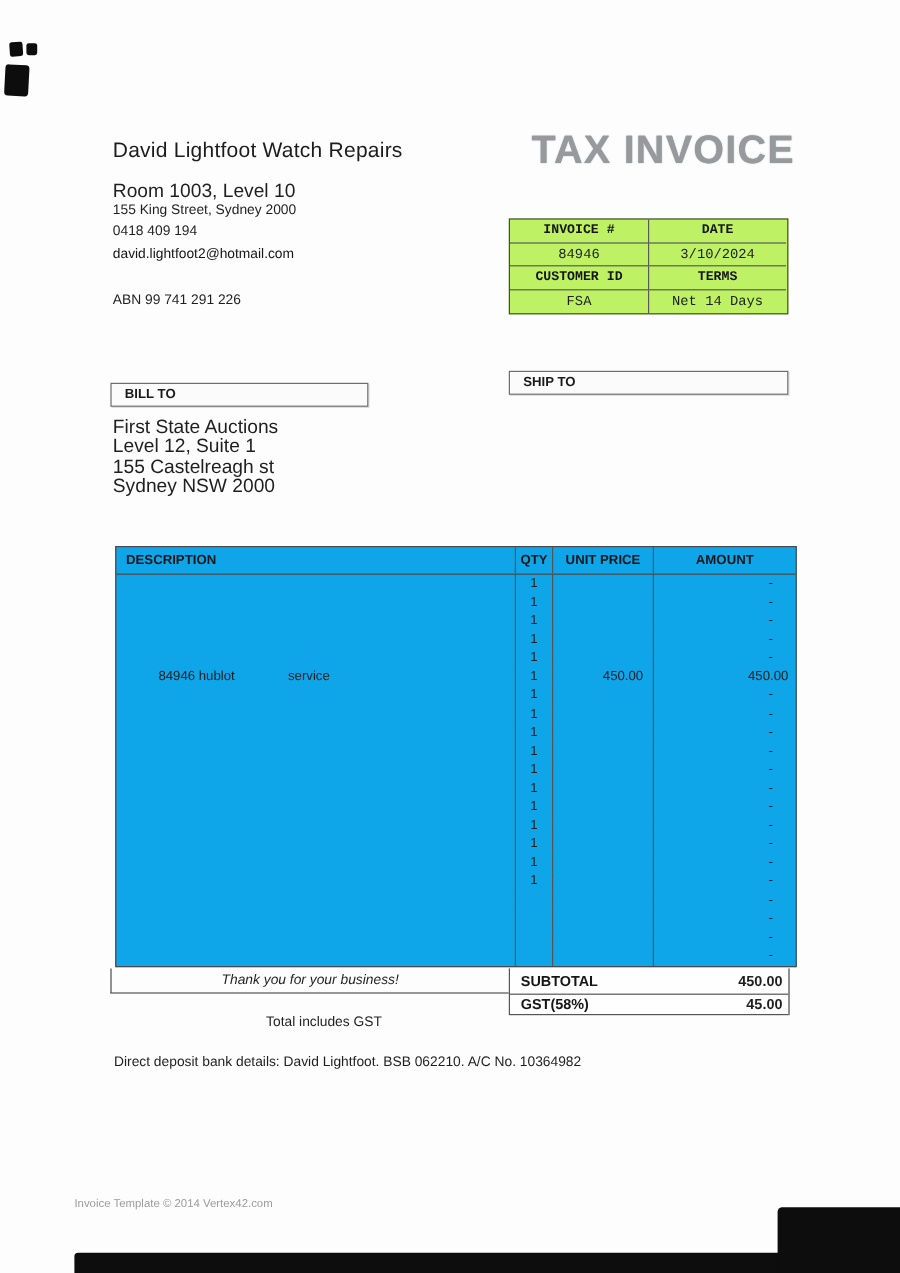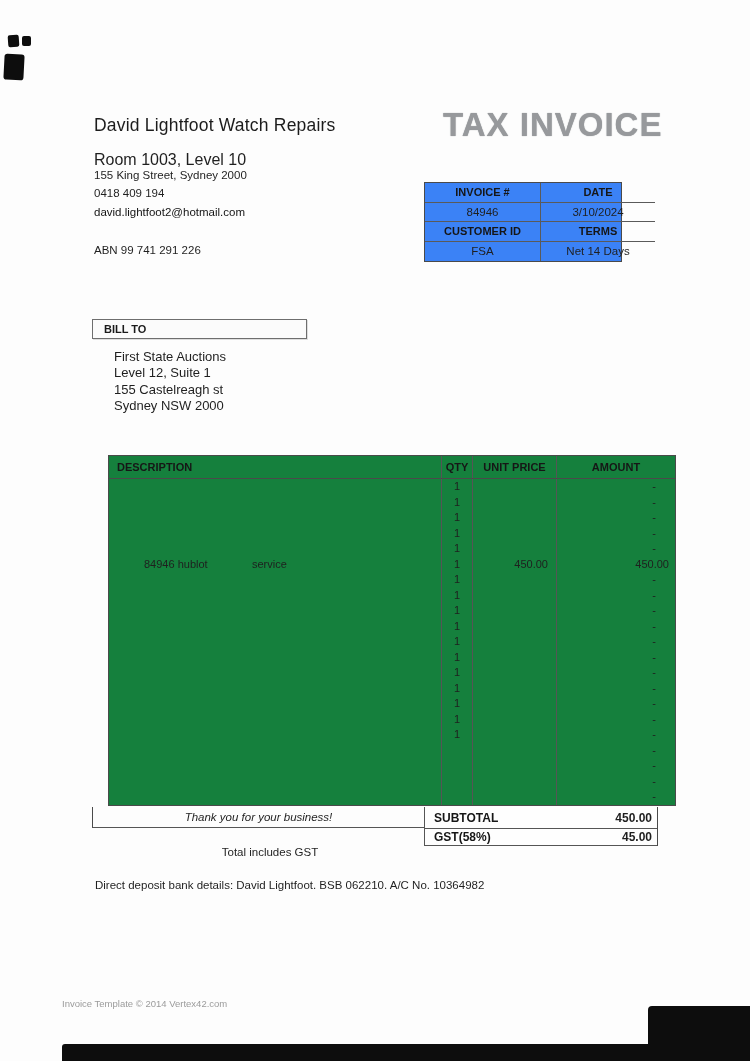--- a/index.html
+++ b/index.html
@@ -19,45 +19,46 @@
   .abn   { left:94px; top:244px; font-size:11.5px; }
 
   .doc-title {
     left:443px; top:106px; width:215px; font-size:33px; font-weight:bold;
     color:#97999c; letter-spacing:1px; text-shadow:0 0 1px #8d9093;
     white-space:nowrap;
   }
 
   
   .meta-table {
-    left:424px; top:182px; width:198px;
+    left:424px; top:182px; width:233px;
     border:1.5px solid #4a4a4a; box-sizing:border-box;
     display:grid; grid-template-columns:116px 114px; grid-auto-rows:19.5px;
-    background:#3b82f6;
+    background:#bef264;
+    font-family:Liberation Mono, monospace;
   }
   .meta-cell { font-size:11.5px; text-align:center; line-height:19.5px;
     border-bottom:1px solid #5a5a5a; overflow:hidden; }
   .meta-cell.col1 { border-right:1px solid #5a5a5a; }
   .meta-cell.lastrow { border-bottom:none; }
   .meta-cell.hdr { font-weight:bold; font-size:11px; color:#161616; }
 
   
   .party-box {
     border:1px solid #6e6e6e; background:#fbfbfb; box-sizing:border-box;
     font-weight:bold; font-size:11px; line-height:18px; padding-left:11px;
     box-shadow:1px 1px 0 rgba(0,0,0,0.12); color:#1a1a1a;
   }
   .billto-box { left:92px; top:319px; width:215px; height:20px; }
   .shipto-box { left:424px; top:309px; width:233px; height:20px; }
-  .bill-addr { left:94px; top:349px; font-size:13px; line-height:16.3px;margin-left:20px; }
+  .bill-addr { left:94px; top:349px; font-size:16px; line-height:16.3px; }
 
   
   .items-table {
-    left:108px; top:455px; width:566px;
-    border:1.5px solid #4a4a4a; box-sizing:content-box; background:#15803d;
+    left:96px; top:455px; width:566px;
+    border:1.5px solid #4a4a4a; box-sizing:content-box; background:#0ea5e9;
   }
   .thead, .trow { display:grid; grid-template-columns:332px 32px 83px 119px; }
   .thead { height:22px; line-height:22px; border-bottom:1.5px solid #4a4a4a;
     font-weight:bold; font-size:11px; color:#161616; }
   .th-desc { text-align:left; padding-left:8px; }
   .th-c { text-align:center; }
   .thead .colb { border-left:1px solid #555; border-right:1px solid #555; }
   .thead .cola { border-left:1px solid #555; }
   .trow { height:15.5px; line-height:15.5px; font-size:11px; }
   .c { overflow:hidden; box-sizing:border-box; }
@@ -124,20 +125,21 @@
     <div class="meta-cell hdr">DATE</div>
     <div class="meta-cell col1">84946</div>
     <div class="meta-cell">3/10/2024</div>
     <div class="meta-cell col1 hdr">CUSTOMER ID</div>
     <div class="meta-cell hdr">TERMS</div>
     <div class="meta-cell col1 lastrow">FSA</div>
     <div class="meta-cell lastrow">Net 14 Days</div>
   </div>
 
   <div class="abs party-box billto-box">BILL TO</div>
+  <div class="abs party-box shipto-box">SHIP TO</div>
   <div class="abs bill-addr">
     <div>First State Auctions</div>
     <div>Level 12, Suite 1</div>
     <div>155 Castelreagh st</div>
     <div>Sydney NSW 2000</div>
   </div>
 
   <div class="abs items-table">
     <div class="thead">
       <div class="th-desc">DESCRIPTION</div>

